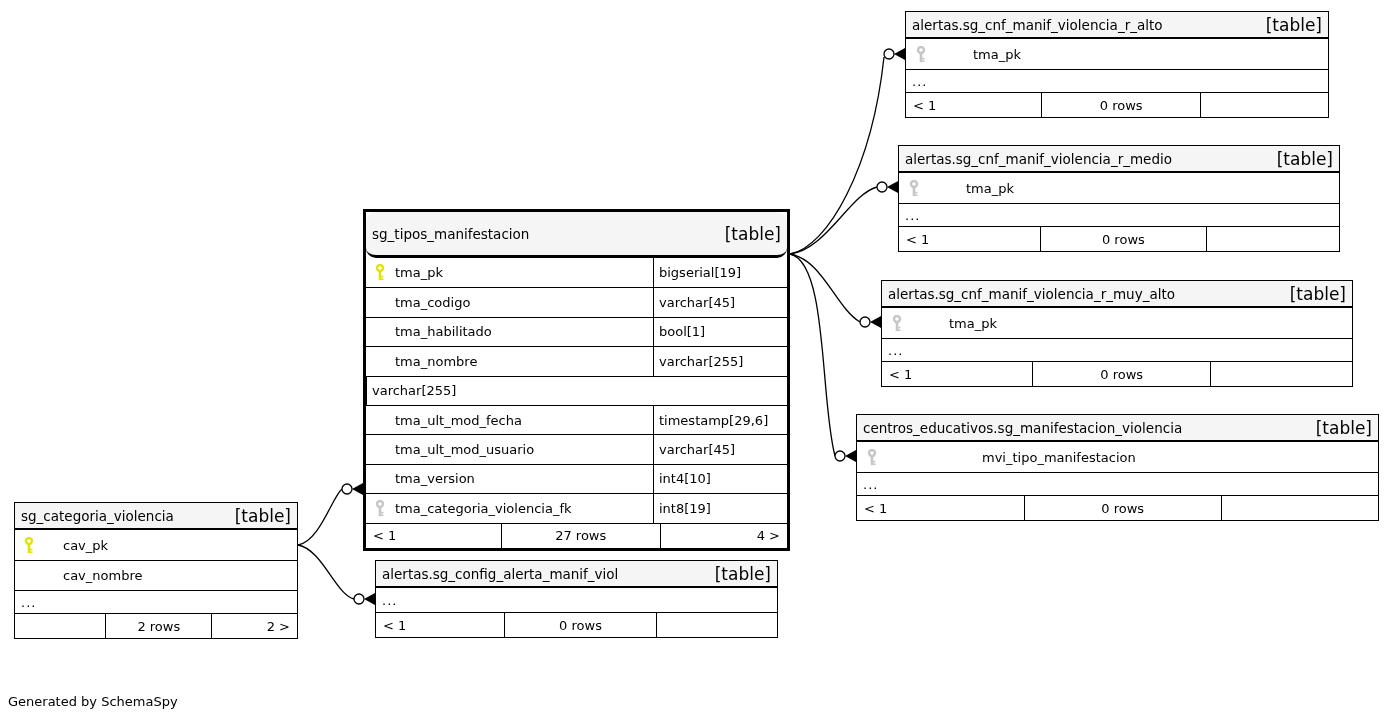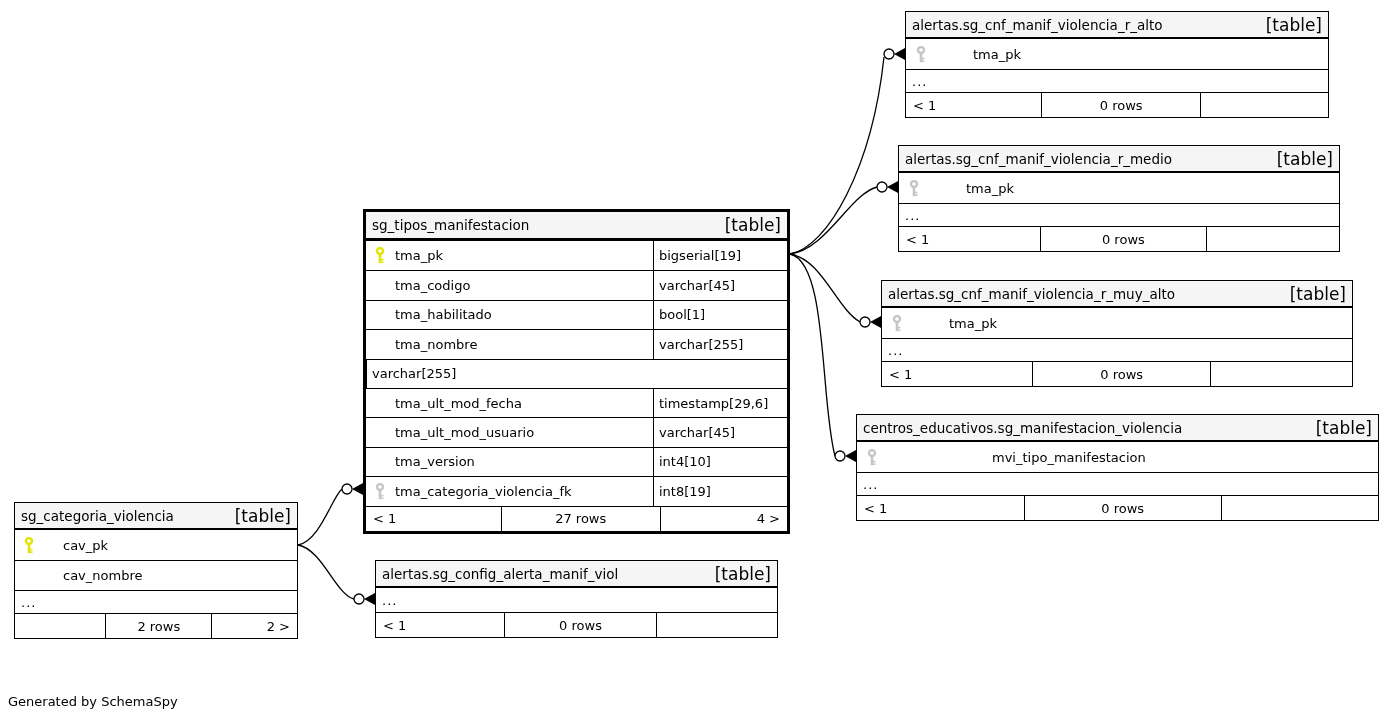--- a/index.html
+++ b/index.html
@@ -5,21 +5,21 @@
   html,body{margin:0;padding:0;background:#ffffff;}
   body{font-family:"DejaVu Sans","Liberation Sans",sans-serif;color:#000;}
   .canvas{position:relative;width:1395px;height:723px;background:#fff;overflow:hidden;}
   svg.edges{position:absolute;left:0;top:0;z-index:0;}
 
   .tbl{position:absolute;z-index:1;background:#fff;border:1px solid #000;box-sizing:border-box;font-size:13px;}
   .tbl.main{border-width:3px;}
 
   .hdr{display:flex;justify-content:space-between;align-items:center;background:#f5f5f5;
        border-bottom:2px solid #000;padding:0 6px;box-sizing:border-box;height:27px;}
-  .tbl.main .hdr{border-bottom-width:3px;height:29px;}
+  .tbl.main .hdr{border-bottom-width:3px;height:46px;border-radius:10px;}
   .hdr .ttl{font-weight:normal;font-size:13.5px;white-space:nowrap;}
   .hdr .tag{font-size:17px;white-space:nowrap;}
 
   .row{display:flex;align-items:stretch;box-sizing:border-box;height:30px;background:#fff;}
   .row + .row{border-top:1px solid #000;}
   .tbl.main .row{height:29.4px;}
   .nm{flex:1;display:flex;align-items:center;padding-left:8px;box-sizing:border-box;white-space:nowrap;}
   .ty{width:134px;border-left:1px solid #000;display:flex;align-items:center;
       padding-left:5px;box-sizing:border-box;white-space:nowrap;}
 
@@ -273,21 +273,21 @@
       <div class="f3"></div>
     </div>
   </div>
 
   <div class="tbl" id="t-centros">
     <div class="hdr">
       <span class="ttl">centros_educativos.sg_manifestacion_violencia</span>
       <span class="tag">[table]</span>
     </div>
     <div class="row">
-      <div class="nm" style="padding-left:9px;gap:10px;">
+      <div class="nm" style="padding-left:9px;">
           <span class="key fk">
             <svg width="12" height="17" viewBox="0 0 12 17">
               <circle cx="6" cy="4" r="3" fill="none" stroke="currentColor" stroke-width="2.4"></circle>
               <rect x="4.7" y="6.5" width="2.6" height="9.7" fill="currentColor"></rect>
               <rect x="7.1" y="11.8" width="2.4" height="1.6" fill="currentColor"></rect>
               <rect x="7.1" y="14.4" width="2.4" height="1.6" fill="currentColor"></rect>
             </svg>
           </span>
           <span class="indent-b">mvi_tipo_manifestacion</span>
         </div>

